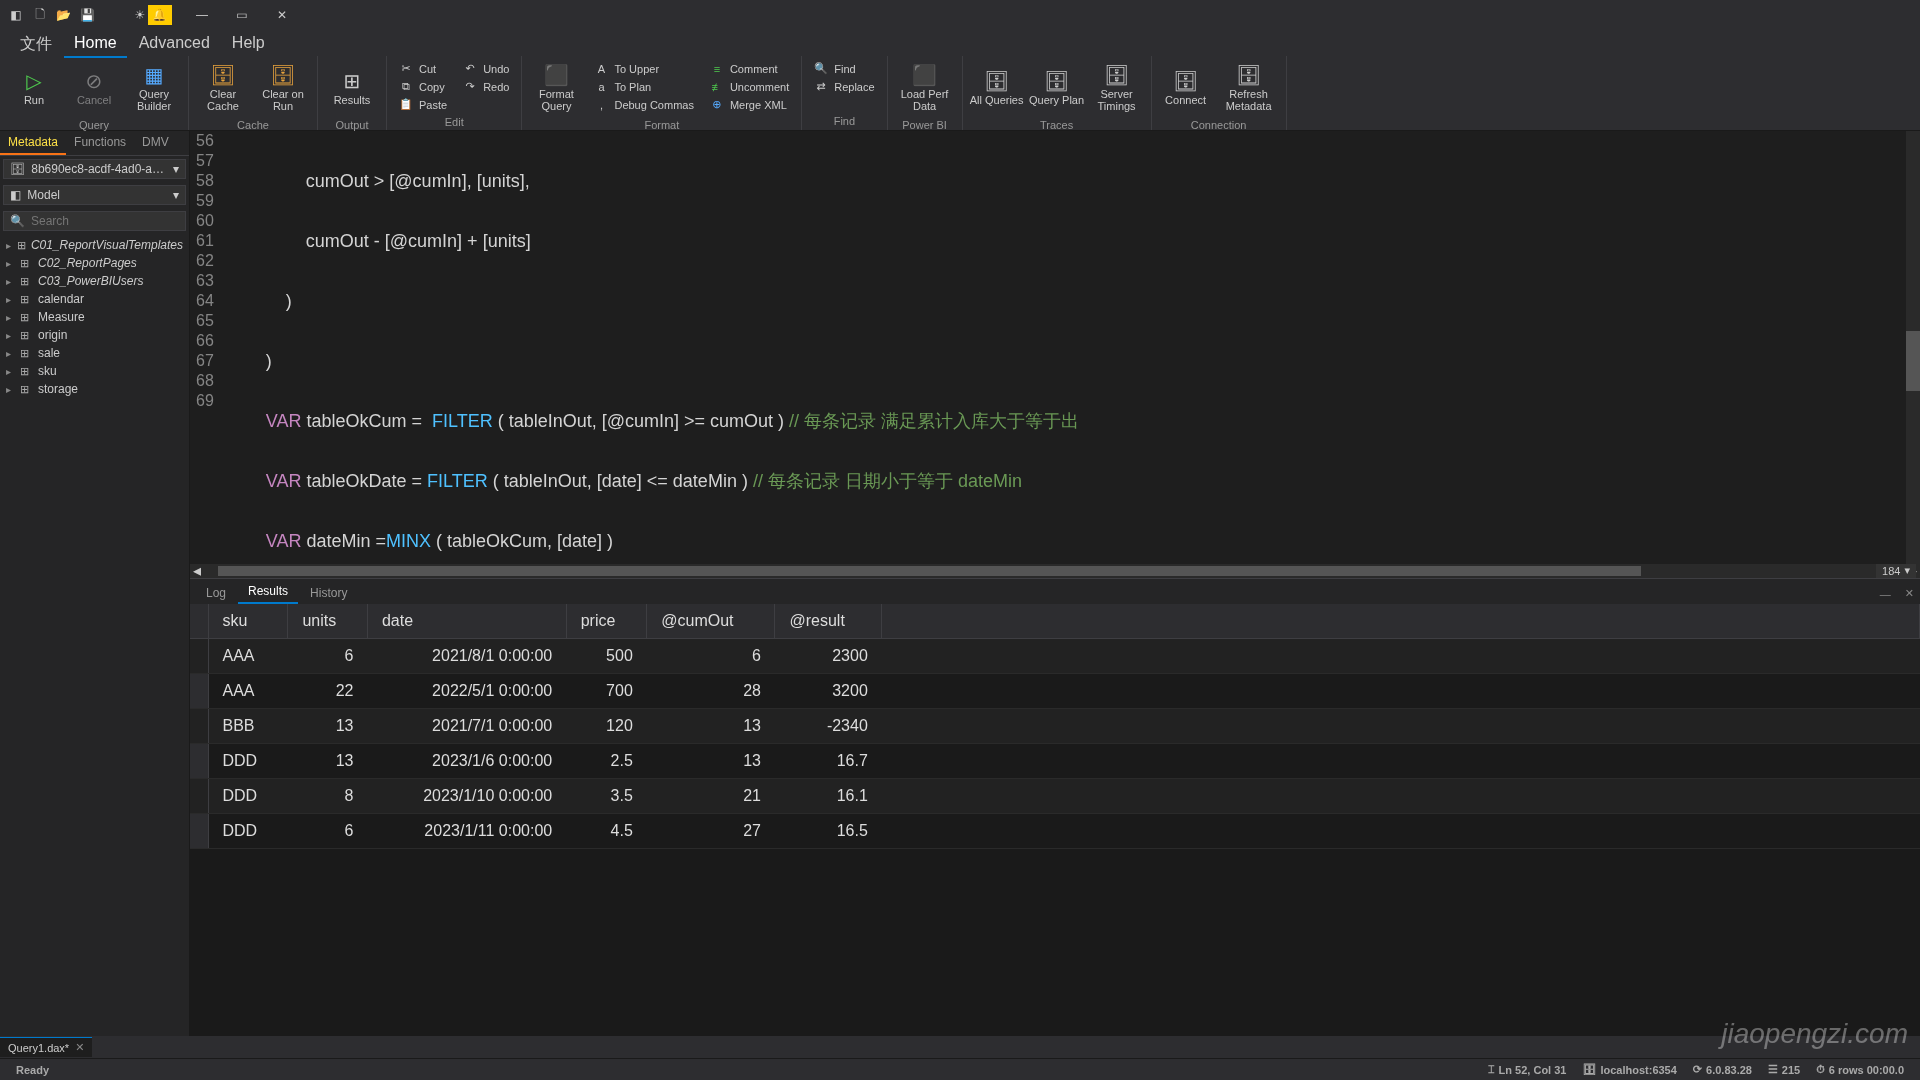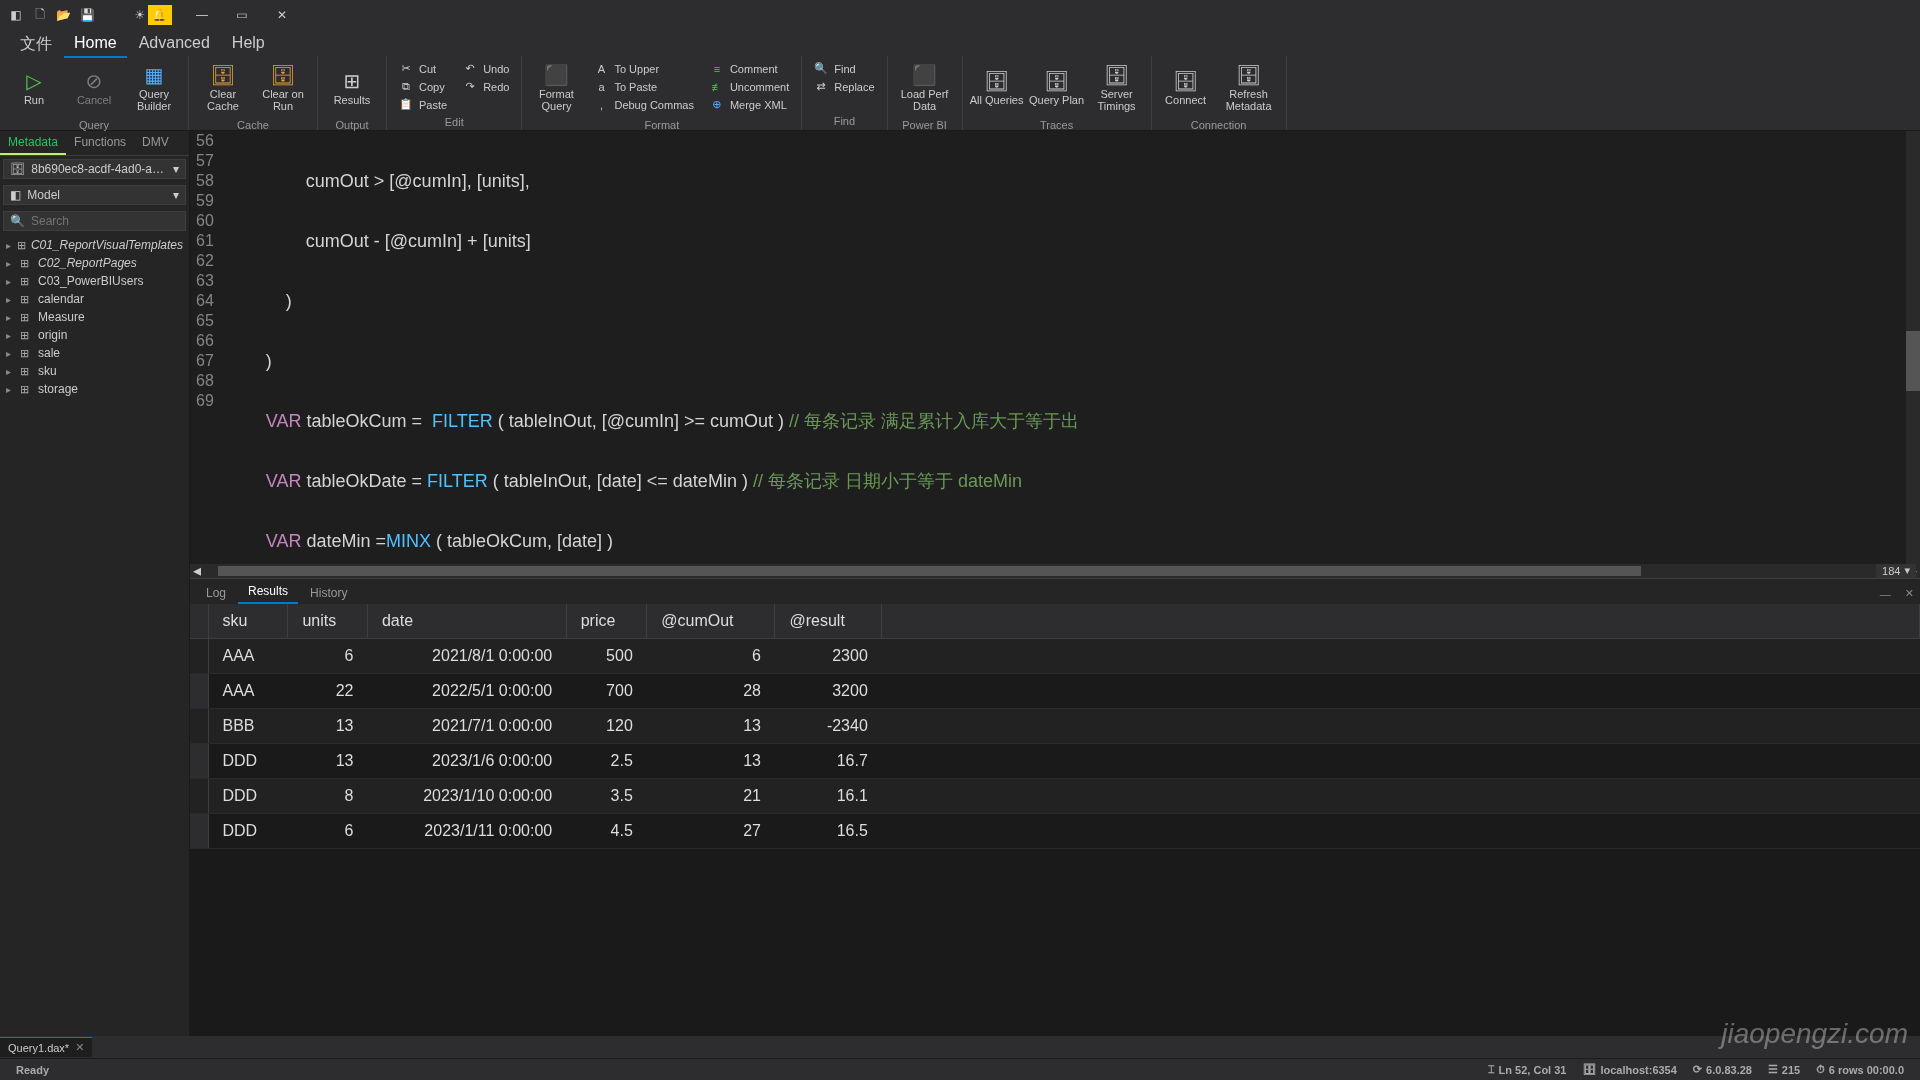--- a/index.html
+++ b/index.html
@@ -21,21 +21,21 @@
 .rbtn-big { display:flex; flex-direction:column; align-items:center; justify-content:center; width:56px; height:56px; font-size:11px; cursor:pointer; color:#ccc; gap:2px; line-height:1.1; text-align:center;}
 .rbtn-big.wide { width:62px;}
 .rbtn-big .ic { font-size:20px; }
 .rbtn-col { display:flex; flex-direction:column; gap:1px; }
 .rbtn-sm { display:flex; align-items:center; gap:6px; font-size:11px; padding:1px 6px; cursor:pointer; color:#ccc; height:17px;}
 .rbtn-sm .ic { width:14px; display:inline-block; text-align:center; }
 .main { display:flex; height:calc(1080px - 30px - 26px - 75px - 22px - 22px); }
 .leftpane { width:190px; background:#252526; border-right:1px solid #1a1a1a; display:flex; flex-direction:column; font-size:12px;}
 .leftpane .tabs { display:flex; border-bottom:1px solid #3e3e42; }
 .leftpane .tabs .lt { padding:4px 8px; cursor:pointer; color:#999; }
-.leftpane .tabs .lt.active { color:#22c55e; border-bottom:2px solid #bef264; }
+.leftpane .tabs .lt.active { color:#fde047; border-bottom:2px solid #f97316; }
 .leftpane .row { display:flex; align-items:center; padding:3px 6px; gap:6px; color:#ccc;}
 .leftpane .row.head { background:#333; border:1px solid #3e3e42; margin:3px; padding:2px 6px;}
 .leftpane .srch input { background:transparent; border:none; color:#ccc; outline:none; font-size:12px; width:100%;}
 .tree { flex:1; overflow:auto; padding:2px 0;}
 .tree .node { display:flex; align-items:center; gap:4px; padding:2px 6px; cursor:pointer; }
 .tree .node .chev { width:10px; color:#888; font-size:10px;}
 .tree .node .tic { width:14px; font-size:11px; color:#aaa;}
 .editor-wrap { flex:1; display:flex; flex-direction:column; }
 .editor { flex:1; background:#1e1e1e; position:relative; font-family:Consolas,monospace; font-size:18px; display:flex; overflow:hidden;}
 .gutter { background:#1e1e1e; color:#858585; text-align:right; padding:0 12px 0 6px; line-height:20px; font-size:16px; user-select:none;}
@@ -178,21 +178,21 @@
           <span>Format
 Query</span>
         </div>
       <div class="rbtn-col">
         <div class="rbtn-sm">
             <span class="ic">A</span>
             <span>To Upper</span>
           </div>
         <div class="rbtn-sm">
             <span class="ic">a</span>
-            <span>To Paste</span>
+            <span>To Plan</span>
           </div>
         <div class="rbtn-sm">
             <span class="ic">,</span>
             <span>Debug Commas</span>
           </div>
       </div>
       <div class="rbtn-col">
         <div class="rbtn-sm">
             <span class="ic green">≡</span>
             <span>Comment</span>
@@ -298,21 +298,21 @@
           <span style="font-style: italic;">C01_ReportVisualTemplates</span>
         </div>
         <div class="node">
           <span class="chev">▸</span>
           <span class="tic">⊞</span>
           <span style="font-style: italic;">C02_ReportPages</span>
         </div>
         <div class="node">
           <span class="chev">▸</span>
           <span class="tic">⊞</span>
-          <span style="">C03_PowerBIUsers</span>
+          <span style="font-style: italic;">C03_PowerBIUsers</span>
         </div>
         <div class="node">
           <span class="chev">▸</span>
           <span class="tic">⊞</span>
           <span>calendar</span>
         </div>
         <div class="node">
           <span class="chev">▸</span>
           <span class="tic">⊞</span>
           <span>Measure</span>

